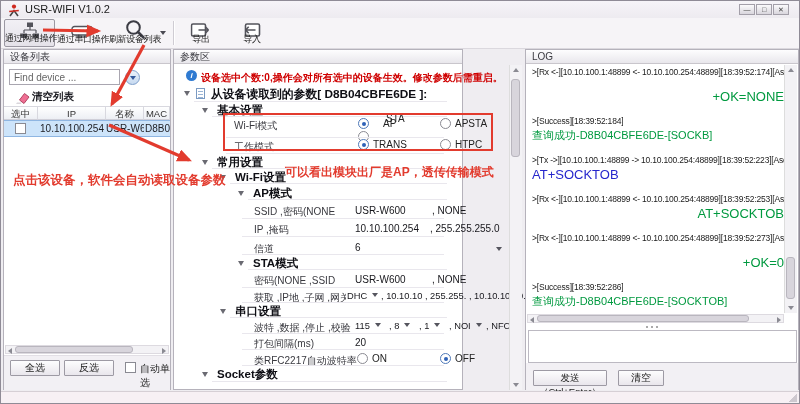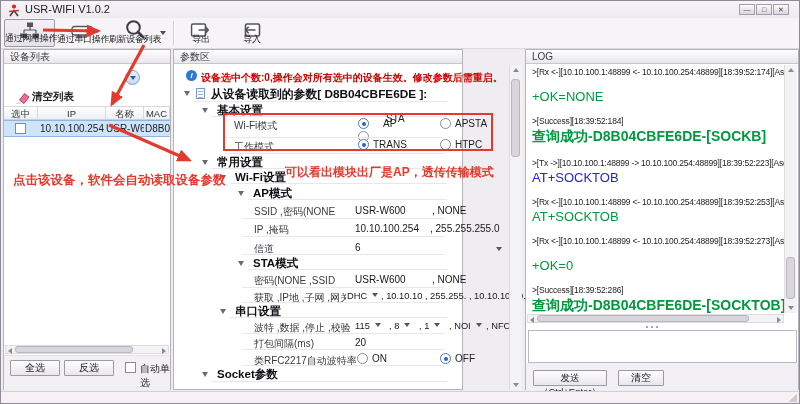--- a/index.html
+++ b/index.html
@@ -90,23 +90,23 @@
   .ropt{position:absolute;font-size:10px;color:#222;white-space:nowrap;}
   .dd:after{content:"";display:inline-block;margin-left:5px;vertical-align:2px;width:0;height:0;
     border-left:3px solid transparent;border-right:3px solid transparent;border-top:4px solid #55555e;}
   #red-box{position:absolute;left:222px;top:112px;width:270px;height:38px;border:2px solid var(--ann);z-index:30;}
 
   
   #log-panel{left:524px;width:274px;height:341px;}
   #log-lines{position:absolute;left:1px;top:15px;width:257px;height:248px;overflow:hidden;padding-left:5px;}
   .log-meta{font-size:8.5px;color:#1c1c1c;white-space:nowrap;letter-spacing:-0.2px;}
   .log-body{font-size:13px;margin-top:2px;white-space:nowrap;}
-  .log-body.green{color:var(--green);}
+  .log-body.green{color:var(--green);text-align:right;}
   .log-body.blue{color:var(--blue);}
-  .log-body.green-bold{color:var(--green);font-weight:bold;font-size:14px;}
+  .log-body.green-bold{color:var(--green);font-weight:normal;font-size:11px;}
   #log-vscroll{position:absolute;left:258px;top:15px;width:13px;height:248px;background:#f3f2f5;border-left:1px solid #ddd;}
   #log-hscroll{left:1px;top:264px;width:257px;}
   #log-splitter{position:absolute;left:120px;top:276px;width:30px;height:3px;}
   #log-splitter i{display:inline-block;width:2px;height:2px;background:#aaa;margin-right:3px;vertical-align:top;}
   #send-box{position:absolute;left:2px;top:280px;width:269px;height:33px;background:#fff;border:1px solid #bcb9c2;}
   #log-footer{position:absolute;left:0;top:313px;width:272px;height:27px;background:#f2f0f4;}
   #btn-send{left:7px;top:320px;width:74px;}
   #btn-clear{left:92px;top:320px;width:46px;}
 
   
@@ -191,20 +191,21 @@
           <rect x="4" y="2" width="14" height="12" rx="1.5" fill="#fff" stroke="#53535b" stroke-width="1.6"></rect>
           <path d="M14 8 h-10 M4 8 l3.2 -3.2 M4 8 l3.2 3.2" stroke="#53535b" stroke-width="1.6" fill="none"></path>
         </svg>
       </span>
       <span class="lbl">导入</span>
     </div>
   </div>
 
   <div class="panel" id="left-panel">
     <div class="panel-h">设备列表</div>
+    <input id="find-input" readonly="" value="Find device ..." style="">
     <span id="find-go"></span>
     <div id="clear-list">
       <svg width="14" height="12" viewBox="0 0 14 12">
         <polygon points="3.5,8 8.5,1.5 13,5 8,11.5" fill="#ef6f93" stroke="#b24563" stroke-width="1"></polygon>
         <polygon points="1,10.5 6,10.5 4.5,12 0,12" fill="#d9d6dc"></polygon>
       </svg>
       <span class="txt">清空列表</span>
     </div>
     <div class="dev-hcell" style="left:0;width:34px;">选中</div>
     <div class="dev-hcell" style="left:34px;width:68px;">IP</div>

